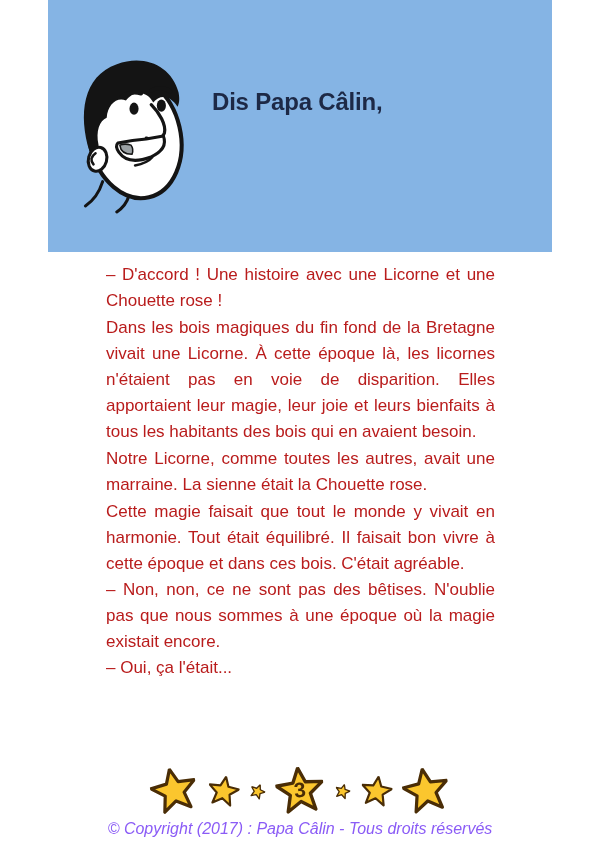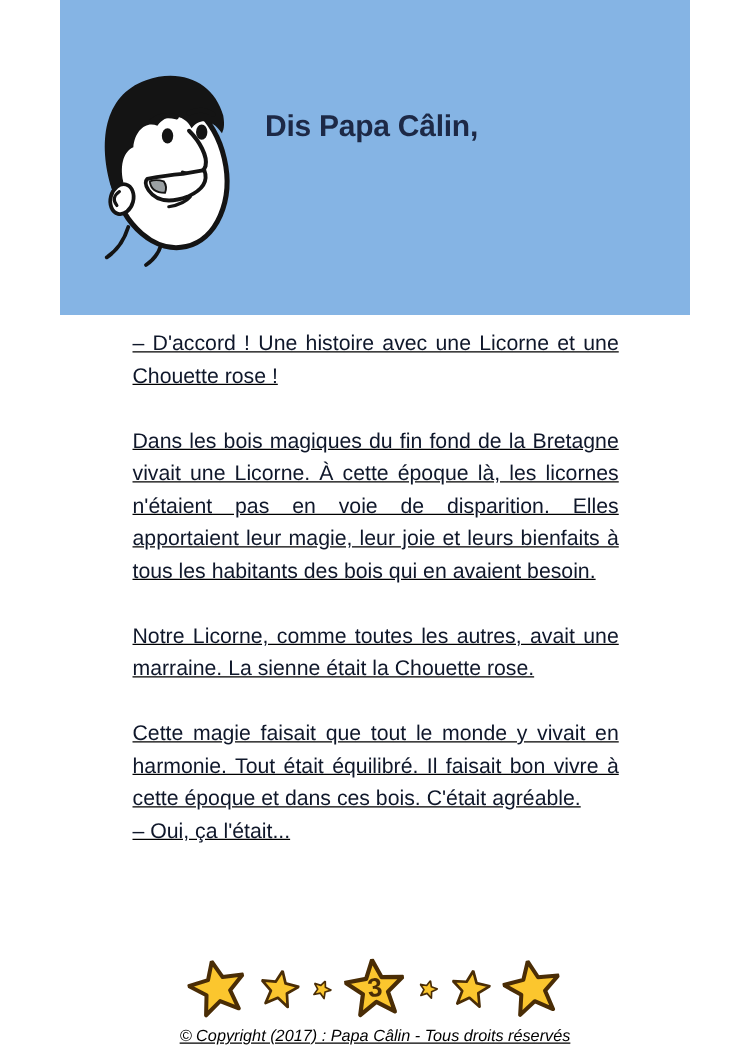--- a/index.html
+++ b/index.html
@@ -4,21 +4,20 @@
 <style>
   html,body{margin:0;padding:0;background:#ffffff;}
   .page{
     position:relative;
     width:504px;height:851px;
     margin:0 auto;
     background:#ffffff;
     overflow:hidden;
     display:flex;flex-direction:column;
     font-family:"Liberation Sans",sans-serif;
-    text-decoration:underline;
   }
   
   .header{
     position:relative;
     height:252px;flex:0 0 252px;
     background:#85b4e4;
   }
   .face-illustration{
     position:absolute;left:24px;top:54px;
     width:120px;height:160px;
@@ -27,48 +26,48 @@
     position:absolute;left:164px;top:86px;right:20px;
     color:#1d2946;
     font-weight:bold;
     font-size:24px;line-height:31px;
     letter-spacing:-0.2px;
   }
   
   .content{
     flex:0 1 auto;
     padding:10px 57px 0 58px;
-    color:#0f172a;
+    color:#b91c1c;
     font-size:17px;line-height:26px;
     text-align:justify;
     overflow:hidden;
   }
   .para{margin:0;}
-  .para.gap{margin-top:26px;}
+  .para.gap{margin-top:1px;}
   
   .footer{
     margin-top:auto;
     flex:0 0 auto;
     padding-bottom:14px;
   }
   .stars-row{
     display:flex;justify-content:center;align-items:center;
     gap:11px;height:50px;margin-bottom:5px;
   }
   .star{display:block;}
   .star path{fill:#fbc62e;stroke:#4a2d06;stroke-linejoin:round;}
   .star text{
     fill:#4a2d06;font-weight:bold;
     font-family:"Liberation Sans",sans-serif;
   }
   .copyright{
     text-align:center;
     font-style:italic;
-    color:#000000;
-    font-size:13px;line-height:16px;
+    color:#8b5cf6;
+    font-size:16px;line-height:16px;
   }
 </style>
 </head>
 <body>
 
 <div class="page">
 
   <div class="header">
     <svg class="face-illustration" viewBox="0 0 118 158" xmlns="http://www.w3.org/2000/svg">
 
@@ -110,20 +109,21 @@
     <div class="title-block">
       <div>Dis Papa Câlin,</div>
     </div>
   </div>
 
   <div class="content">
     <p class="para">– D'accord !  Une  histoire  avec  une  Licorne  et  une Chouette rose !</p>
     <p class="para gap">Dans les bois magiques du fin fond de la Bretagne vivait une Licorne. À cette époque là, les licornes n'étaient pas en voie de disparition. Elles apportaient leur magie, leur joie et leurs bienfaits à tous les habitants des bois qui en avaient besoin.</p>
     <p class="para gap">Notre Licorne, comme toutes les autres, avait une marraine. La sienne était la Chouette rose.</p>
     <p class="para gap">Cette magie faisait que tout le monde y vivait en harmonie. Tout était équilibré. Il faisait bon vivre à cette époque et dans ces bois. C'était agréable.</p>
+    <p class="para">– Non, non, ce ne sont pas des bêtises. N'oublie pas que nous sommes à une époque où la magie existait encore.</p>
     <p class="para">– Oui, ça l'était...</p>
   </div>
 
   <div class="footer">
     <div class="stars-row">
       <svg class="star" width="46" height="46" viewBox="0 0 100 100" style="transform:rotate(-12deg)">
         <path stroke-width="7" d="M50,2 63,32 98,35 71,57 79,91 50,72 21,91 29,57 2,35 37,32 Z"></path>
       </svg>
       <svg class="star" width="31" height="31" viewBox="0 0 100 100" style="transform:rotate(10deg)">
         <path stroke-width="7" d="M50,2 63,32 98,35 71,57 79,91 50,72 21,91 29,57 2,35 37,32 Z"></path>

